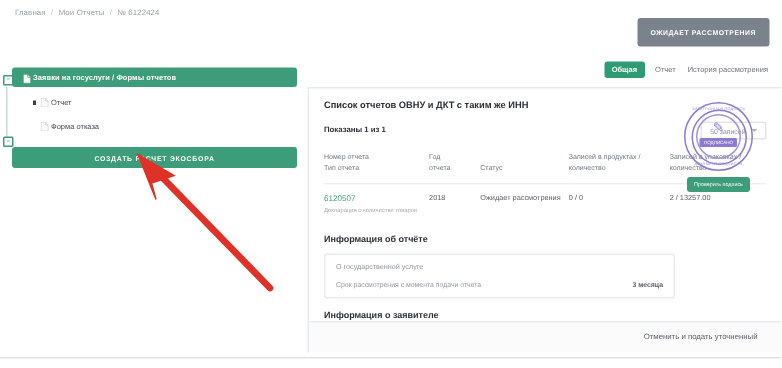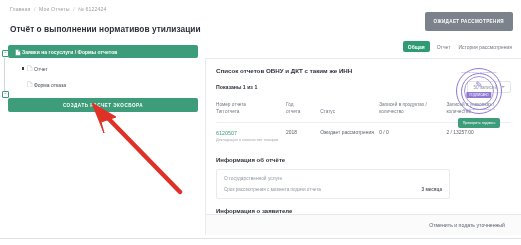--- a/index.html
+++ b/index.html
@@ -405,21 +405,20 @@
 <div class="screen">
 
   <div class="breadcrumb">
     <span>Главная</span>
     <span class="sep">/</span>
     <span>Мои Отчеты</span>
     <span class="sep">/</span>
     <span>№ 6122424</span>
   </div>
 
-  <div class="page-title">Отчёт о выполнении нормативов утилизации</div>
 
   <div class="status-badge">ОЖИДАЕТ РАССМОТРЕНИЯ</div>
 
   <div class="tabs">
     <div class="tab active">Общая</div>
     <div class="tab">Отчет</div>
     <div class="tab">История рассмотрения</div>
   </div>
 
   <div class="left-col">

